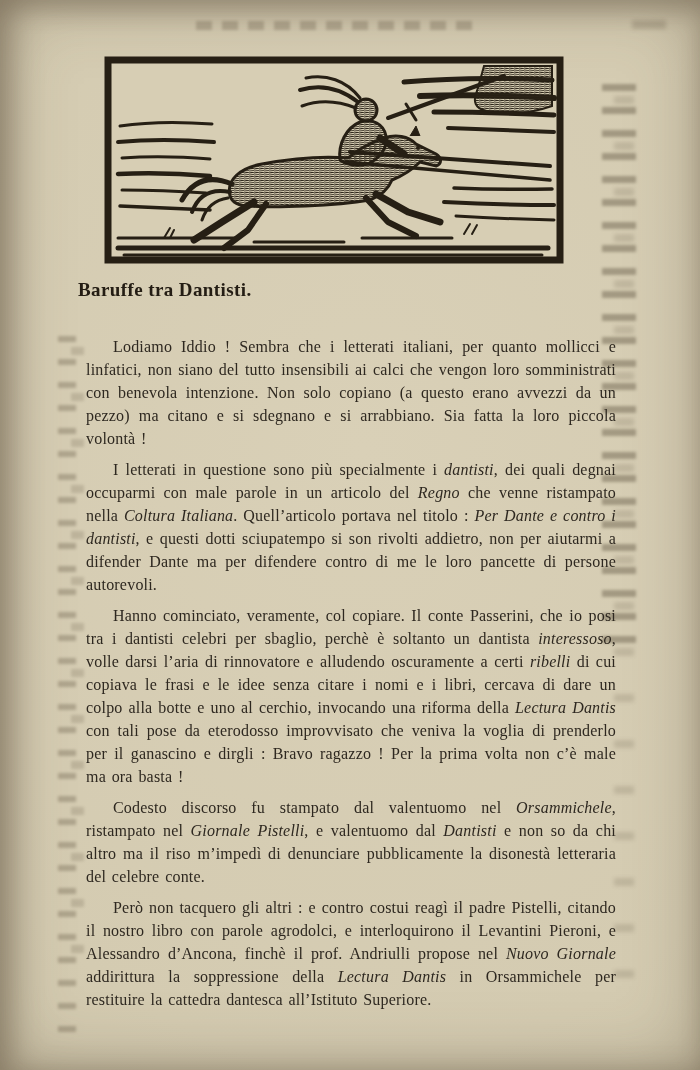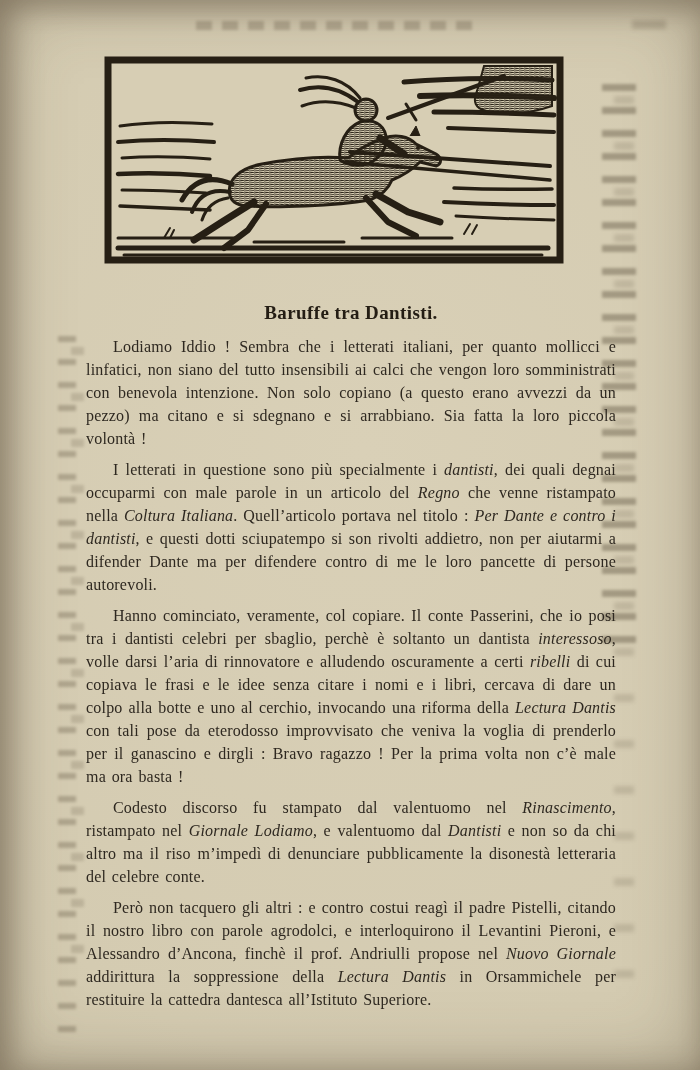--- a/index.html
+++ b/index.html
@@ -38,22 +38,22 @@
   .bleed-right-col {
     left:602px; top:84px; width:34px; height:560px; opacity:.5; filter:blur(1.6px);
     background: repeating-linear-gradient(to bottom, rgba(70,58,40,.7) 0 7px, transparent 7px 23px);
   }
   .bleed-right-col2 {
     left:614px; top:96px; width:20px; height:920px; opacity:.26; filter:blur(1.9px);
     background: repeating-linear-gradient(to bottom, rgba(70,58,40,.6) 0 8px, transparent 8px 46px);
   }
   .woodcut { position:absolute; left:104px; top:56px; width:460px; height:208px; }
   .title {
-    position:absolute; top:302px; left:78px; width:546px;
-    text-align:center; font-size:19px; font-weight:bold; letter-spacing:.4px;
+    position:absolute; top:279px; left:78px; width:546px;
+    font-size:19px; font-weight:bold; letter-spacing:.4px;
     color:#241d14; margin:0;
   }
   .body-text {
     position:absolute; left:78px; top:327px; width:546px;
     font-size:16px; line-height:23px; text-align:justify;
     letter-spacing:.2px; word-spacing:1.5px;
     color:#2e2820;
     hyphens:auto; -webkit-hyphens:auto;
   }
   .body-text p { margin:8px; text-indent:27px; }
@@ -144,17 +144,17 @@
       </g>
     </svg>
   </figure>
 
   <h1 class="title">Baruffe tra Dantisti.</h1>
 
   <div class="body-text" lang="it">
     <p><span>Lodiamo Iddio ! Sembra che i letterati italiani, per quanto mollicci e linfatici, non siano del tutto insensibili ai calci che vengon loro somministrati con benevola intenzione. Non solo copiano (a questo erano avvezzi da un pezzo) ma citano e si sdegnano e si arrabbiano. Sia fatta la loro piccola volontà !</span></p>
     <p><span>I letterati in questione sono più specialmente i </span><span class="it">dantisti</span><span>, dei quali degnai occuparmi con male parole in un articolo del </span><span class="it">Regno</span><span> che venne ristampato nella </span><span class="it">Coltura Italiana</span><span>. Quell’articolo portava nel titolo : </span><span class="it">Per Dante e contro i dantisti</span><span>, e questi dotti sciupatempo si son rivolti addietro, non per aiutarmi a difender Dante ma per difendere contro di me le loro pancette di persone autorevoli.</span></p>
     <p><span>Hanno cominciato, veramente, col copiare. Il conte Passerini, che io posi tra i dantisti celebri per sbaglio, perchè è soltanto un dantista </span><span class="it">interessoso</span><span>, volle darsi l’aria di rinnovatore e alludendo oscuramente a certi </span><span class="it">ribelli</span><span> di cui copiava le frasi e le idee senza citare i nomi e i libri, cercava di dare un colpo alla botte e uno al cerchio, invocando una riforma della </span><span class="it">Lectura Dantis</span><span> con tali pose da eterodosso improvvisato che veniva la voglia di prenderlo per il ganascino e dirgli : Bravo ragazzo ! Per la prima volta non c’è male ma ora basta !</span></p>
-    <p><span>Codesto discorso fu stampato dal valentuomo nel </span><span class="it">Rinascimento</span><span>, ristampato nel </span><span class="it">Giornale Lodiamo</span><span>, e valentuomo dal </span><span class="it">Dantisti</span><span> e non so da chi altro ma il riso m’impedì di denunciare pubblicamente la disonestà letteraria del celebre conte.</span></p>
+    <p><span>Codesto discorso fu stampato dal valentuomo nel </span><span class="it">Orsammichele</span><span>, ristampato nel </span><span class="it">Giornale Pistelli</span><span>, e valentuomo dal </span><span class="it">Dantisti</span><span> e non so da chi altro ma il riso m’impedì di denunciare pubblicamente la disonestà letteraria del celebre conte.</span></p>
     <p><span>Però non tacquero gli altri : e contro costui reagì il padre Pistelli, citando il nostro libro con parole agrodolci, e interloquirono il Levantini Pieroni, e Alessandro d’Ancona, finchè il prof. Andriulli propose nel </span><span class="it">Nuovo Giornale</span><span> addirittura la soppressione della </span><span class="it">Lectura Dantis</span><span> in Orsammichele per restituire la cattedra dantesca all’Istituto Superiore.</span></p>
   </div>
 
 </div>
 
 </body></html>

